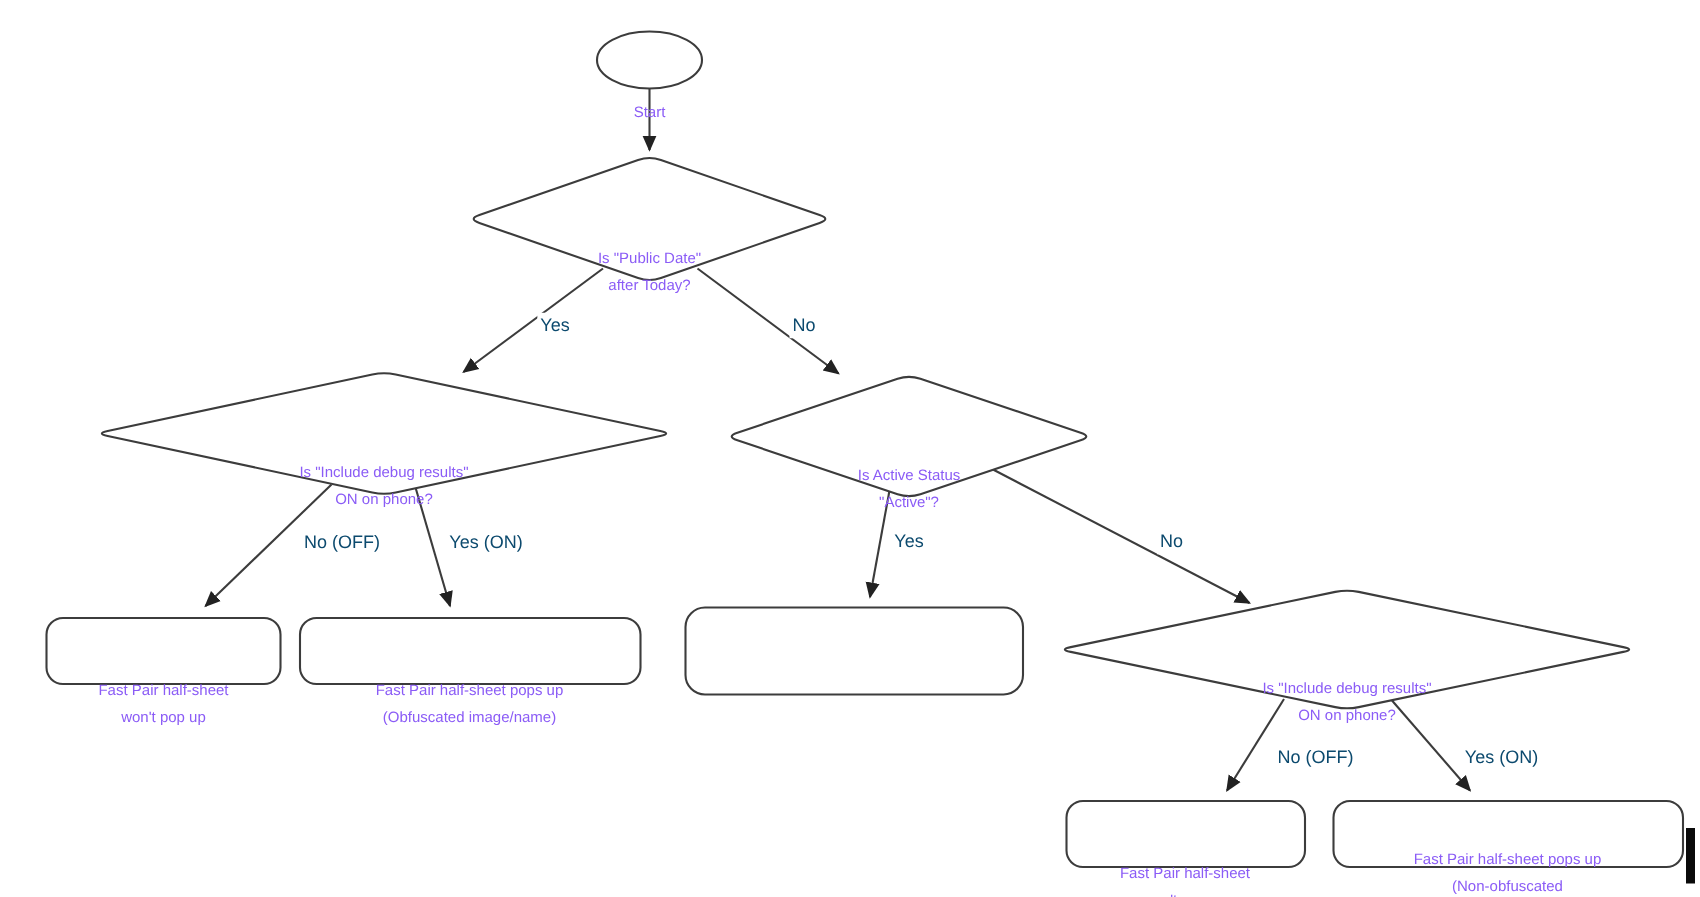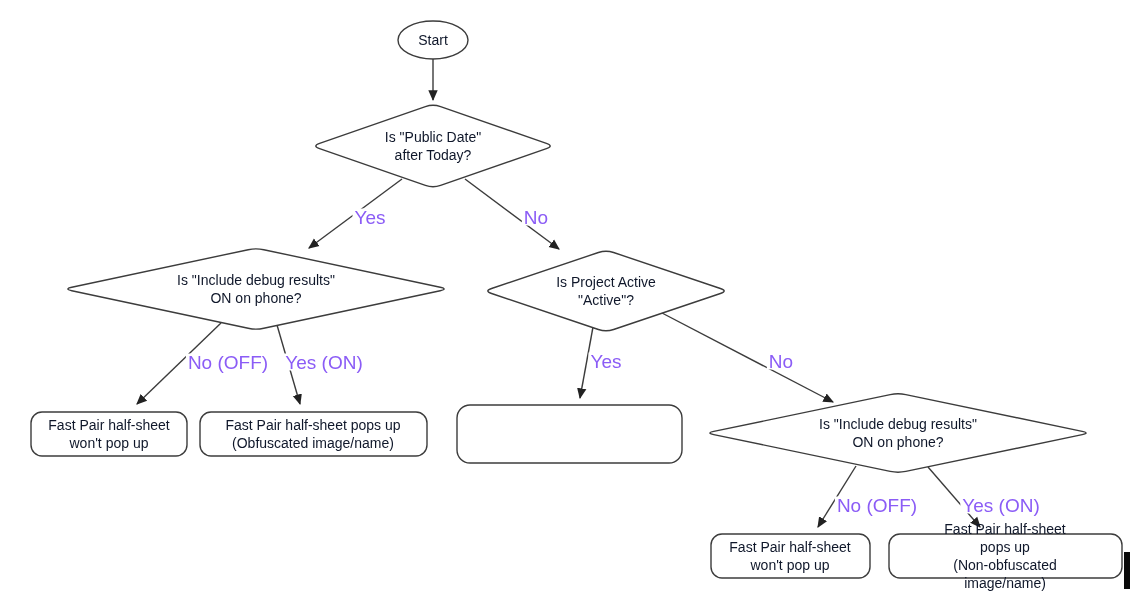--- a/index.html
+++ b/index.html
@@ -9,32 +9,33 @@
     background: #ffffff;
     font-family: "Liberation Sans", sans-serif;
     overflow: hidden;
   }
   svg.diagram { position: absolute; left: 0; top: 0; }
   .node-label {
     position: absolute;
     transform: translate(-50%, -50%);
     text-align: center;
     white-space: pre-line;
-    font-size: 14px;
+    font-size: 10px;
     line-height: 18px;
-    color: #0f172a;
+    color: #8b5cf6;
+    margin-top: 36px;
   }
   .edge-label {
     position: absolute;
     transform: translate(-50%, -50%);
     background: #ffffff;
     padding: 0 2px;
-    font-size: 19px;
+    font-size: 12px;
     line-height: 17px;
-    color: #8b5cf6;
+    color: #0c4a6e;
     white-space: nowrap;
   }
   .caret-artifact {
     position: absolute;
     left: 1124px; top: 552px;
     width: 6px; height: 37px;
     background: #0a0a0a;
   }
   .shape { fill: #ffffff; stroke: #3c3c3c; stroke-width: 1.4; }
   .edge  { stroke: #3c3c3c; stroke-width: 1.4; fill: none; }
@@ -73,21 +74,21 @@
     <rect class="shape" x="457" y="405" width="225" height="58" rx="13"></rect>
     <rect class="shape" x="711" y="534" width="159" height="44" rx="11"></rect>
     <rect class="shape" x="889" y="534" width="233" height="44" rx="11"></rect>
   </svg>
 
   <div class="node-label" style="left:433px; top:40px">Start</div>
   <div class="node-label" style="left:433px; top:146px">Is "Public Date"
 after Today?</div>
   <div class="node-label" style="left:256px; top:289px">Is "Include debug results"
 ON on phone?</div>
-  <div class="node-label" style="left:606px; top:291px">Is Project Active
+  <div class="node-label" style="left:606px; top:291px">Is Active Status
 "Active"?</div>
   <div class="node-label" style="left:898px; top:433px">Is "Include debug results"
 ON on phone?</div>
   <div class="node-label" style="left:109px; top:434px">Fast Pair half-sheet
 won't pop up</div>
   <div class="node-label" style="left:313px; top:434px">Fast Pair half-sheet pops up
 (Obfuscated image/name)</div>
   <div class="node-label" style="left:790px; top:556px">Fast Pair half-sheet
 won't pop up</div>
   <div class="node-label" style="left:1005px; top:556px">Fast Pair half-sheet pops up

